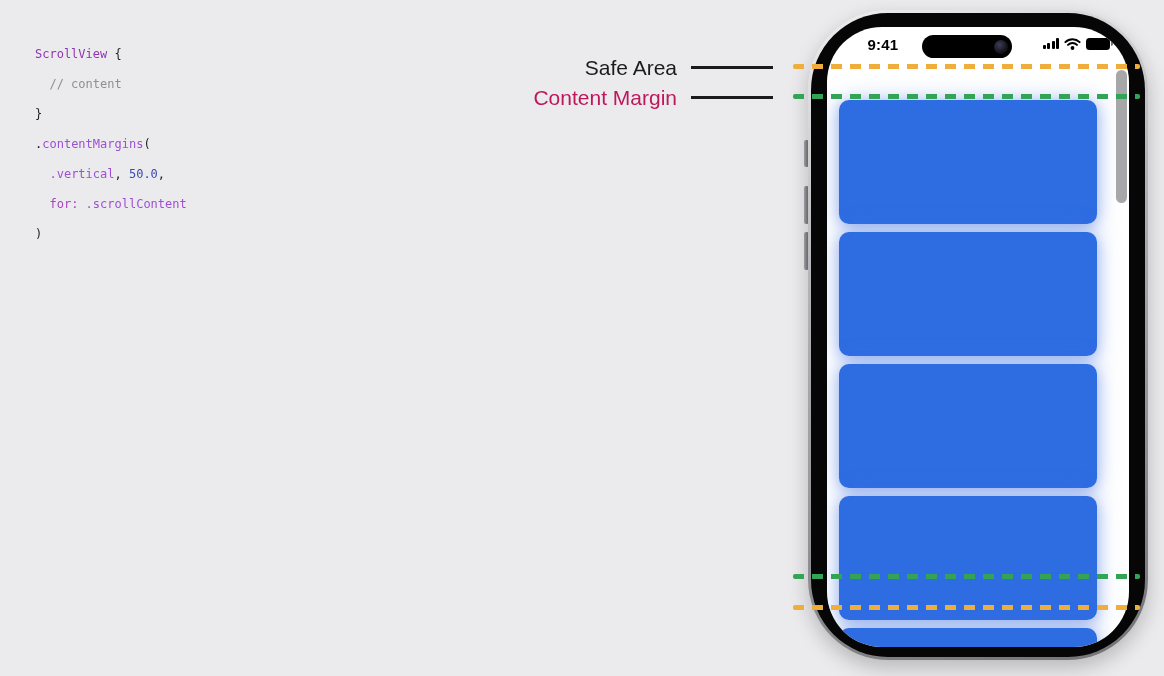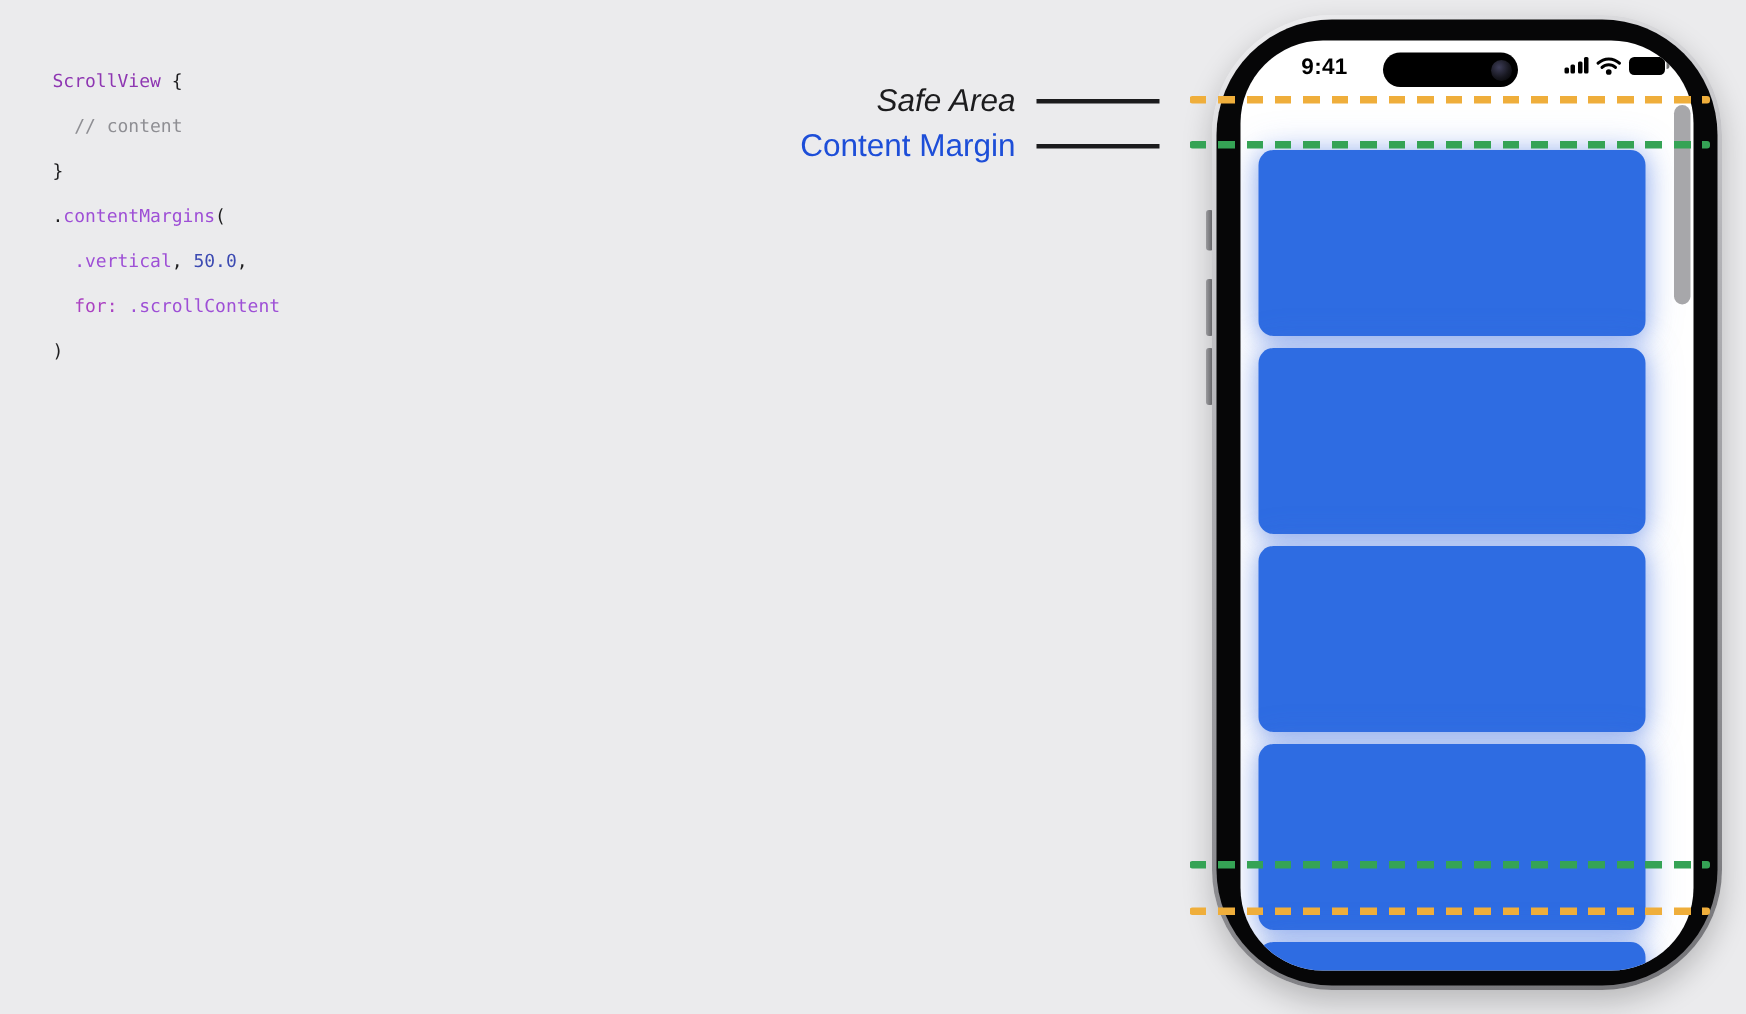--- a/index.html
+++ b/index.html
@@ -12,21 +12,21 @@
   .code-block{
     position:absolute;left:35px;top:39px;
     font-family:"DejaVu Sans Mono","Liberation Mono",monospace;
     font-size:12px;line-height:30px;font-weight:500;white-space:pre;
   }
   
   .anno-label{
     position:absolute;left:430px;width:247px;text-align:right;
     font-size:21px;line-height:22px;
   }
-  .anno-safe{top:57px;font-style:italic;}
+  .anno-safe{top:57px;}
   .anno-margin{top:87px;}
   .connector{position:absolute;height:2.5px;left:691px;width:82px;}
   .connector-safe{top:66px;}
   .connector-margin{top:96px;}
   
   .side-btn{position:absolute;border-radius:2px;background:linear-gradient(90deg,#a8a8ac,#67676b);}
   .btn-action{left:804px;top:140px;width:5px;height:27px;}
   .btn-vol-up{left:804px;top:186px;width:5px;height:38px;}
   .btn-vol-down{left:804px;top:232px;width:5px;height:38px;}
   .btn-power{left:1125px;top:218px;width:5px;height:78px;background:linear-gradient(90deg,#67676b,#a8a8ac);}
@@ -74,21 +74,21 @@
   .dash-margin-top{top:94px;}
   .dash-margin-bottom{top:574px;}
   .dash-safe-bottom{top:605px;}
 </style>
 </head>
 <body style="background: rgb(235, 235, 237);">
 
 <div class="code-block"><div><span style="color: rgb(142, 54, 178);">ScrollView</span><span style="color: rgb(30, 30, 32);"> {</span></div><div><span style="color: rgb(142, 142, 147);">  // content</span></div><div><span style="color: rgb(30, 30, 32);">}</span></div><div><span style="color: rgb(30, 30, 32);">.</span><span style="color: rgb(158, 79, 214);">contentMargins</span><span style="color: rgb(30, 30, 32);">(</span></div><div><span style="color: rgb(30, 30, 32);">  </span><span style="color: rgb(158, 79, 214);">.vertical</span><span style="color: rgb(30, 30, 32);">, </span><span style="color: rgb(60, 74, 178);">50.0</span><span style="color: rgb(30, 30, 32);">,</span></div><div><span style="color: rgb(30, 30, 32);">  </span><span style="color: rgb(171, 66, 194);">for:</span><span style="color: rgb(30, 30, 32);"> </span><span style="color: rgb(158, 79, 214);">.scrollContent</span></div><div><span style="color: rgb(30, 30, 32);">)</span></div></div>
 
 <div class="anno-label anno-safe" style="color: rgb(28, 28, 30);">Safe Area</div>
-<div class="anno-label anno-margin" style="color: #1d4ed8;">Content Margin</div>
+<div class="anno-label anno-margin" style="color: #be185d;">Content Margin</div>
 <div class="connector connector-safe" style="background: rgb(27, 27, 29);"></div>
 <div class="connector connector-margin" style="background: rgb(27, 27, 29);"></div>
 
 <div class="side-btn btn-action"></div>
 <div class="side-btn btn-vol-up"></div>
 <div class="side-btn btn-vol-down"></div>
 <div class="side-btn btn-power"></div>
 
 <div class="phone-frame">
   <div class="phone-bezel">

